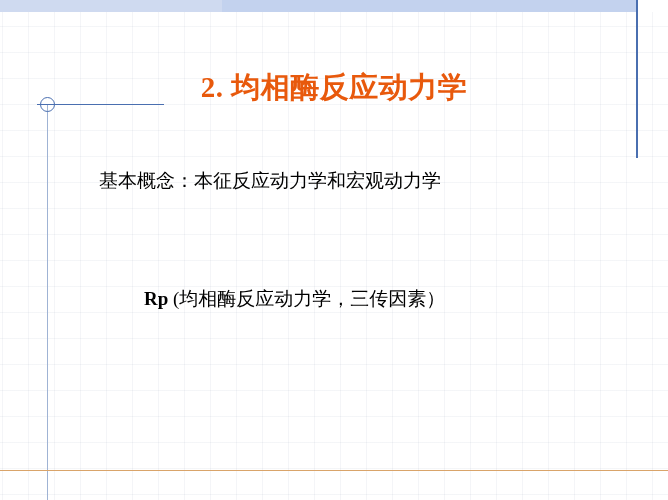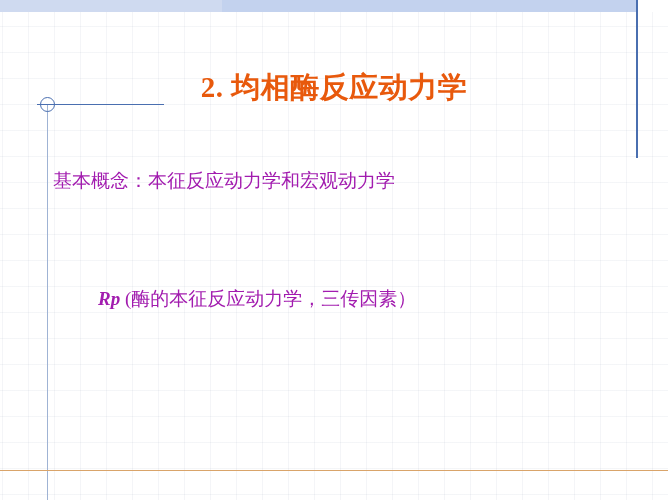--- a/index.html
+++ b/index.html
@@ -127,38 +127,38 @@
     white-space: nowrap;
   }
   .title .num {
     font-family: "Liberation Serif", serif;
   }
 
   .body-line {
     position: absolute;
     font-family: "Liberation Serif", serif;
     font-size: 19px;
-    color: #a21caf;
+    color: #000000;
     white-space: nowrap;
+    margin-left: 46px;
   }
   .line-1 {
     left: 53px;
     top: 168px;
   }
   .line-2 {
     left: 53px;
     top: 248px;
   }
   .line-3 {
     left: 98px;
     top: 286px;
     font-size: 19px;
   }
   .line-3 .ital {
-    font-style: italic;
     font-weight: bold;
     font-family: "Liberation Serif", serif;
   }
 </style>
 </head>
 <body>
 
 <div class="slide">
 
   <div class="grid-bg"></div>
@@ -176,16 +176,16 @@
   <div class="title">
     <span class="num">2.</span>
     <span>均相酶反应动力学</span>
   </div>
 
   <div class="body-line line-1">基本概念：本征反应动力学和宏观动力学</div>
 
 
   <div class="body-line line-3">
     <span class="ital">Rp</span>
-    <span>(酶的本征反应动力学，三传因素）</span>
+    <span>(均相酶反应动力学，三传因素）</span>
   </div>
 
 </div>
 
 </body></html>

